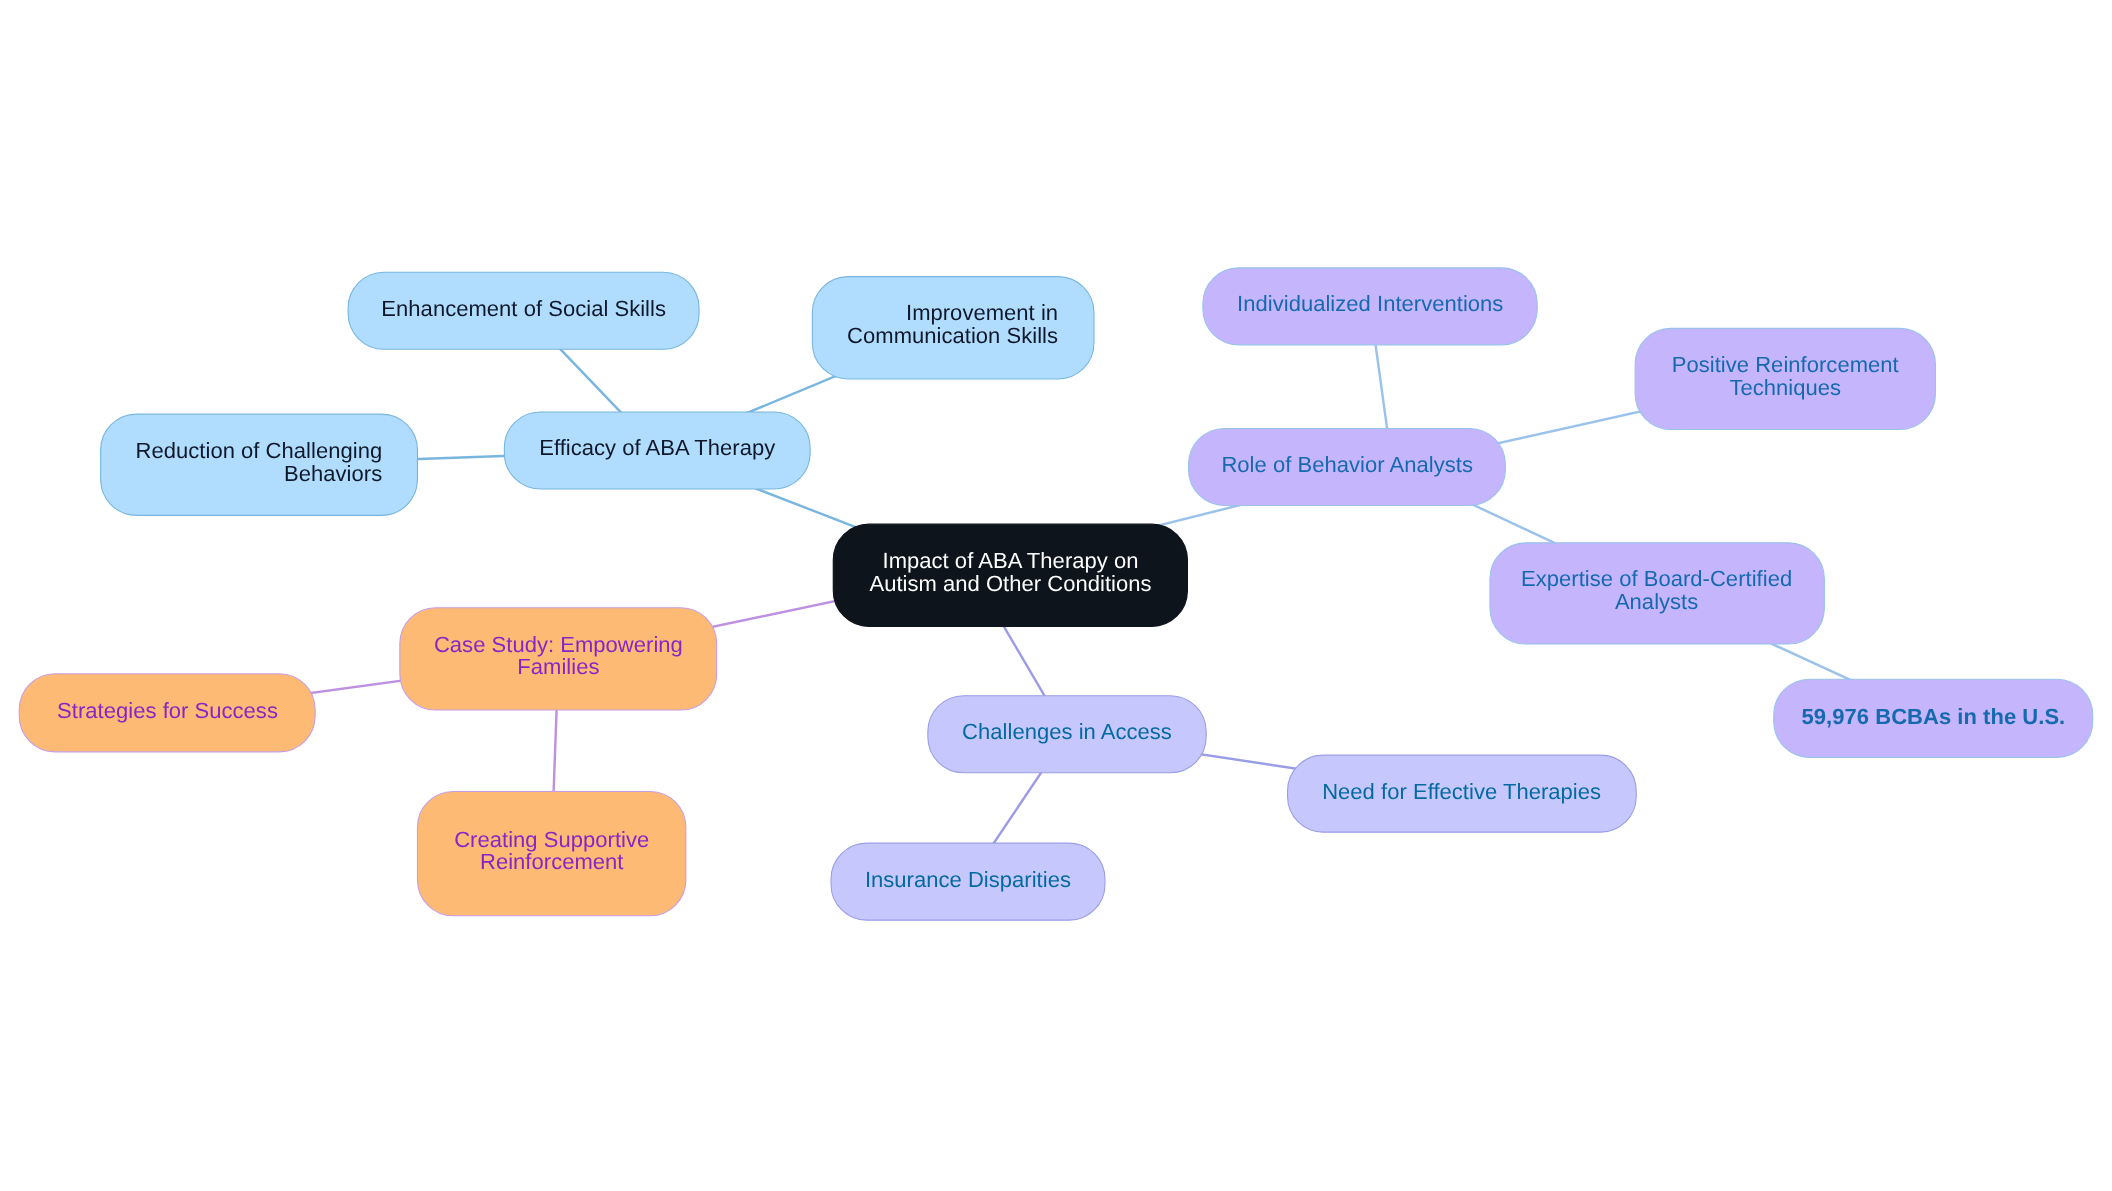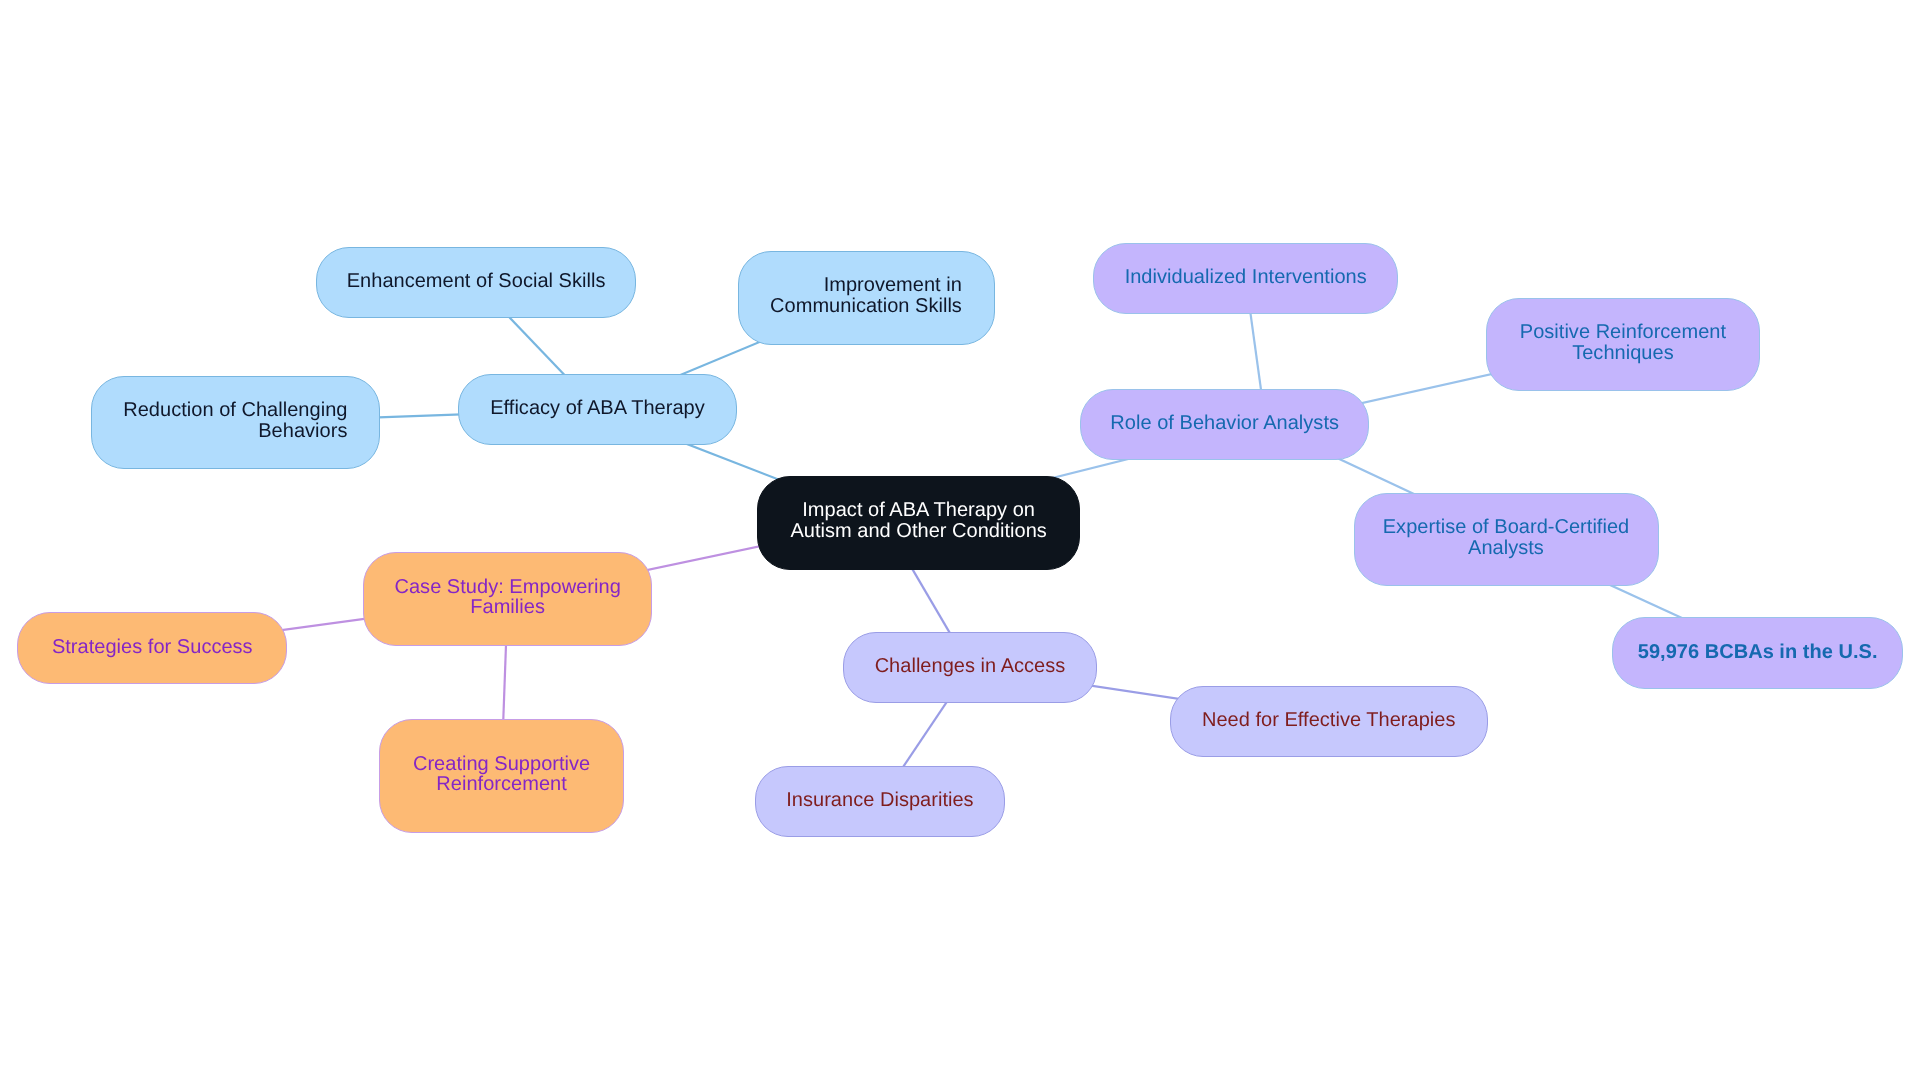--- a/index.html
+++ b/index.html
@@ -17,21 +17,21 @@
   .e-purple{stroke:#BE90E1;}
   .node{position:absolute;box-sizing:border-box;display:flex;align-items:center;
         justify-content:center;text-align:center;border-radius:33px;
         border:1.25px solid transparent;font-size:20px;line-height:20.6px;letter-spacing:0.03px;}
   .node .node-label{display:block;position:relative;transform:translateZ(0);}
   .node .line{display:block;}
   .node.lines-1 .node-label{top:-0.8px;}
   .node.lines-2 .node-label{top:-2.0px;}
   .n-blue  {background:#B0DCFD;border-color:#78B6E0;color:#0f172a;text-align:right;}
   .n-sky   {background:#c4b5fd;border-color:#9AC2EB;color:#1569AF;}
-  .n-indigo{background:#C6C8FD;border-color:#9A9DE6;color:#7f1d1d;}
+  .n-indigo{background:#C6C8FD;border-color:#9A9DE6;color:#0369a1;}
   .n-purple{background:#fdba74;border-color:#C79DE6;color:#8526C6;}
   .n-root  {background:#0D141C;border-color:#0D141C;color:#FFFFFF;}
 </style>
 </head>
 <body>
 
 <div id="mindmap-canvas">
   <svg id="edge-layer" viewBox="0 0 1920 1083" width="1920" height="1083">
     <line class="edge e-blue" x1="883.65" y1="520.15" x2="597.5" y2="409.4"></line>
     <line class="edge e-blue" x1="597.5" y1="409.4" x2="476.1" y2="282.6"></line>

